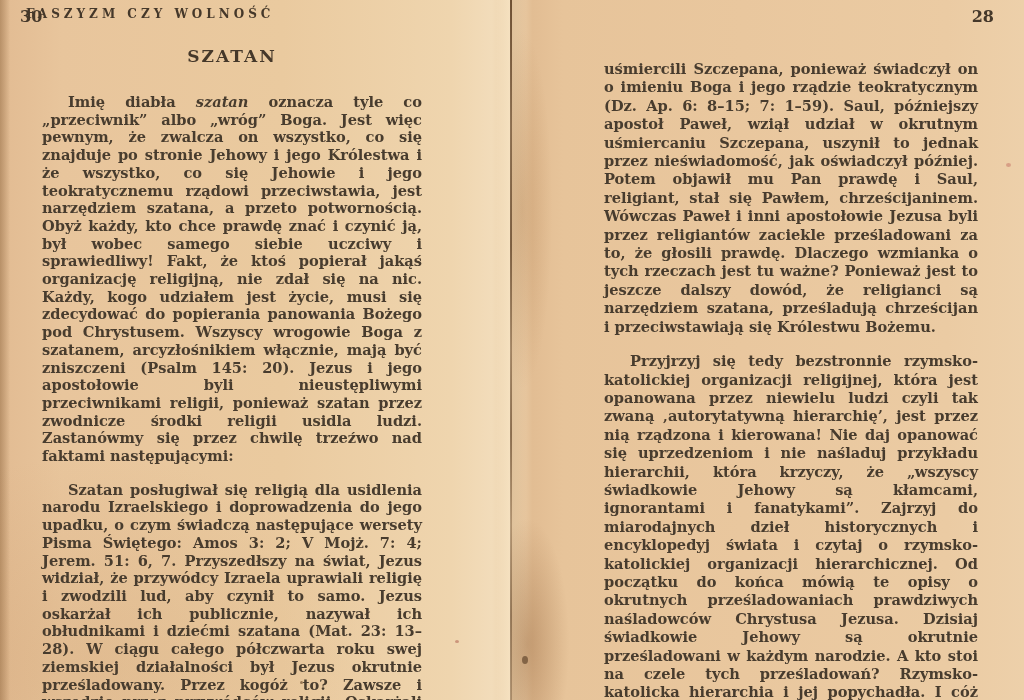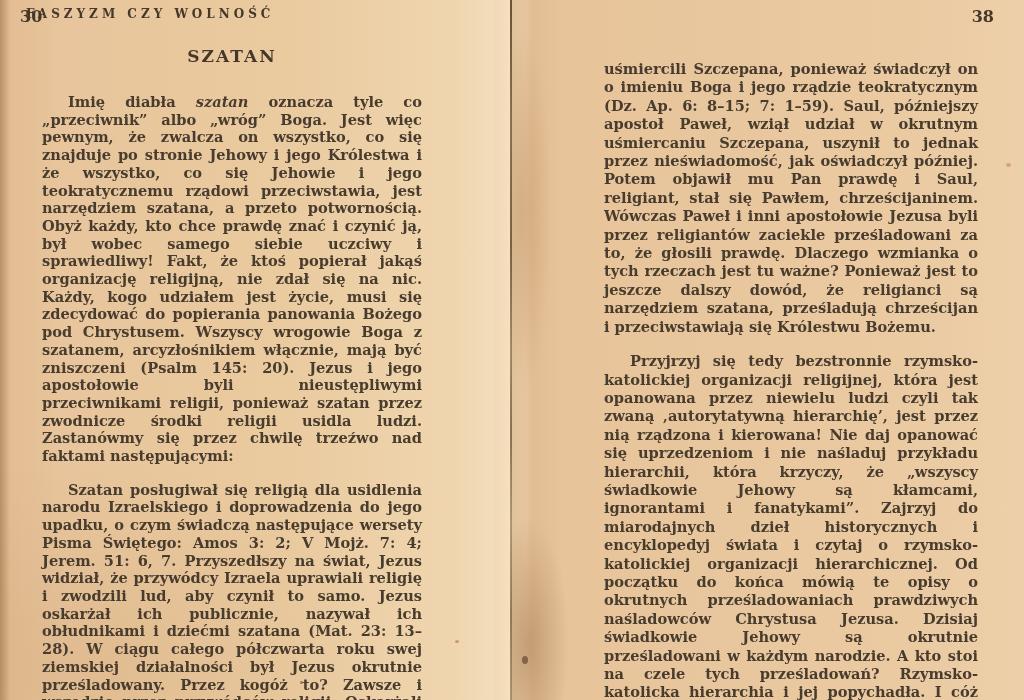--- a/index.html
+++ b/index.html
@@ -85,21 +85,21 @@
     <span class="pagenum pn-left">30</span>
     <div class="running-head rh-left">FASZYZM CZY WOLNOŚĆ</div>
     <div class="section-heading">SZATAN</div>
     <div class="body-block bb-left">
         <p class="para indent"><span>Imię diabła </span><em>szatan</em><span> oznacza tyle co „przeciwnik” albo „wróg” Boga. Jest więc pewnym, że zwalcza on wszystko, co się znajduje po stronie Jehowy i jego Królestwa i że wszystko, co się Jehowie i jego teokratycznemu rządowi przeciwstawia, jest narzędziem szatana, a przeto potwornością. Obyż każdy, kto chce prawdę znać i czynić ją, był wobec samego siebie uczciwy i sprawiedliwy! Fakt, że ktoś popierał jakąś organizację religijną, nie zdał się na nic. Każdy, kogo udziałem jest życie, musi się zdecydować do popierania panowania Bożego pod Chrystusem. Wszyscy wrogowie Boga z szatanem, arcyzłośnikiem włącznie, mają być zniszczeni (Psalm 145: 20). Jezus i jego apostołowie byli nieustępliwymi przeciwnikami religii, ponieważ szatan przez zwodnicze środki religii usidla ludzi. Zastanówmy się przez chwilę trzeźwo nad faktami następującymi:</span></p>
         <p class="para indent"><span>Szatan posługiwał się religią dla usidlenia narodu Izraelskiego i doprowadzenia do jego upadku, o czym świadczą następujące wersety Pisma Świętego: Amos 3: 2; V Mojż. 7: 4; Jerem. 51: 6, 7. Przyszedłszy na świat, Jezus widział, że przywódcy Izraela uprawiali religię i zwodzili lud, aby czynił to samo. Jezus oskarżał ich publicznie, nazywał ich obłudnikami i dziećmi szatana (Mat. 23: 13–28). W ciągu całego półczwarta roku swej ziemskiej działalności był Jezus okrutnie prześladowany. Przez kogóż to? Zawsze i wszędzie przez przywódców religii. Oskarżali go oni o wszelkie znane zbrodnie, a ponieważ głosił on rządy Boże swego Ojca, religianci oskarżyli go o bunt i zdradę i doprowadzili do tego, że został on niesprawiedliwie skazany i ukrzyżowany. Dowiedli w ten sposób, że stali po stronie diabła. Ci sami religianci</span></p>
       </div>
   </div>
 
   <div class="page page-right">
-    <span class="pagenum pn-right">38</span>
+    <span class="pagenum pn-right">28</span>
     <div class="body-block bb-right">
         <p class="para"><span>uśmiercili Szczepana, ponieważ świadczył on o imieniu Boga i jego rządzie teokratycznym (Dz. Ap. 6: 8–15; 7: 1–59). Saul, późniejszy apostoł Paweł, wziął udział w okrutnym uśmiercaniu Szczepana, uszynił to jednak przez nieświadomość, jak oświadczył później. Potem objawił mu Pan prawdę i Saul, religiant, stał się Pawłem, chrześcijaninem. Wówczas Paweł i inni apostołowie Jezusa byli przez religiantów zaciekle prześladowani za to, że głosili prawdę. Dlaczego wzmianka o tych rzeczach jest tu ważne? Ponieważ jest to jeszcze dalszy dowód, że religianci są narzędziem szatana, prześladują chrześcijan i przeciwstawiają się Królestwu Bożemu.</span></p>
         <p class="para indent"><span>Przyjrzyj się tedy bezstronnie rzymsko-katolickiej organizacji religijnej, która jest opanowana przez niewielu ludzi czyli tak zwaną ‚autorytatywną hierarchię’, jest przez nią rządzona i kierowana! Nie daj opanować się uprzedzeniom i nie naśladuj przykładu hierarchii, która krzyczy, że „wszyscy świadkowie Jehowy są kłamcami, ignorantami i fanatykami”. Zajrzyj do miarodajnych dzieł historycznych i encyklopedyj świata i czytaj o rzymsko-katolickiej organizacji hierarchicznej. Od początku do końca mówią te opisy o okrutnych prześladowaniach prawdziwych naśladowców Chrystusa Jezusa. Dzisiaj świadkowie Jehowy są okrutnie prześladowani w każdym narodzie. A kto stoi na czele tych prześladowań? Rzymsko-katolicka hierarchia i jej popychadła. I cóż takiego czynią świadkowie Jehowy, co usprawiedliwiało by hierarchię za takie prześladowania? Głoszą prawdę o teokratycznym rządzie Jehowy, jedynym środku bezpieczeństwa i ratunku dla wszystkich dobrych ludzi na świecie. Świadkowie Jehowy nie toczą sporów z kimkolwiek za to, że jest on np. katolikiem. Wielu szczerych ludzi zostało zwiedzionych, aby się przy-</span></p>
       </div>
   </div>
 
   <div class="crease-glow"></div>
   <div class="crease"></div>
   <div class="edge-left"></div>
 

